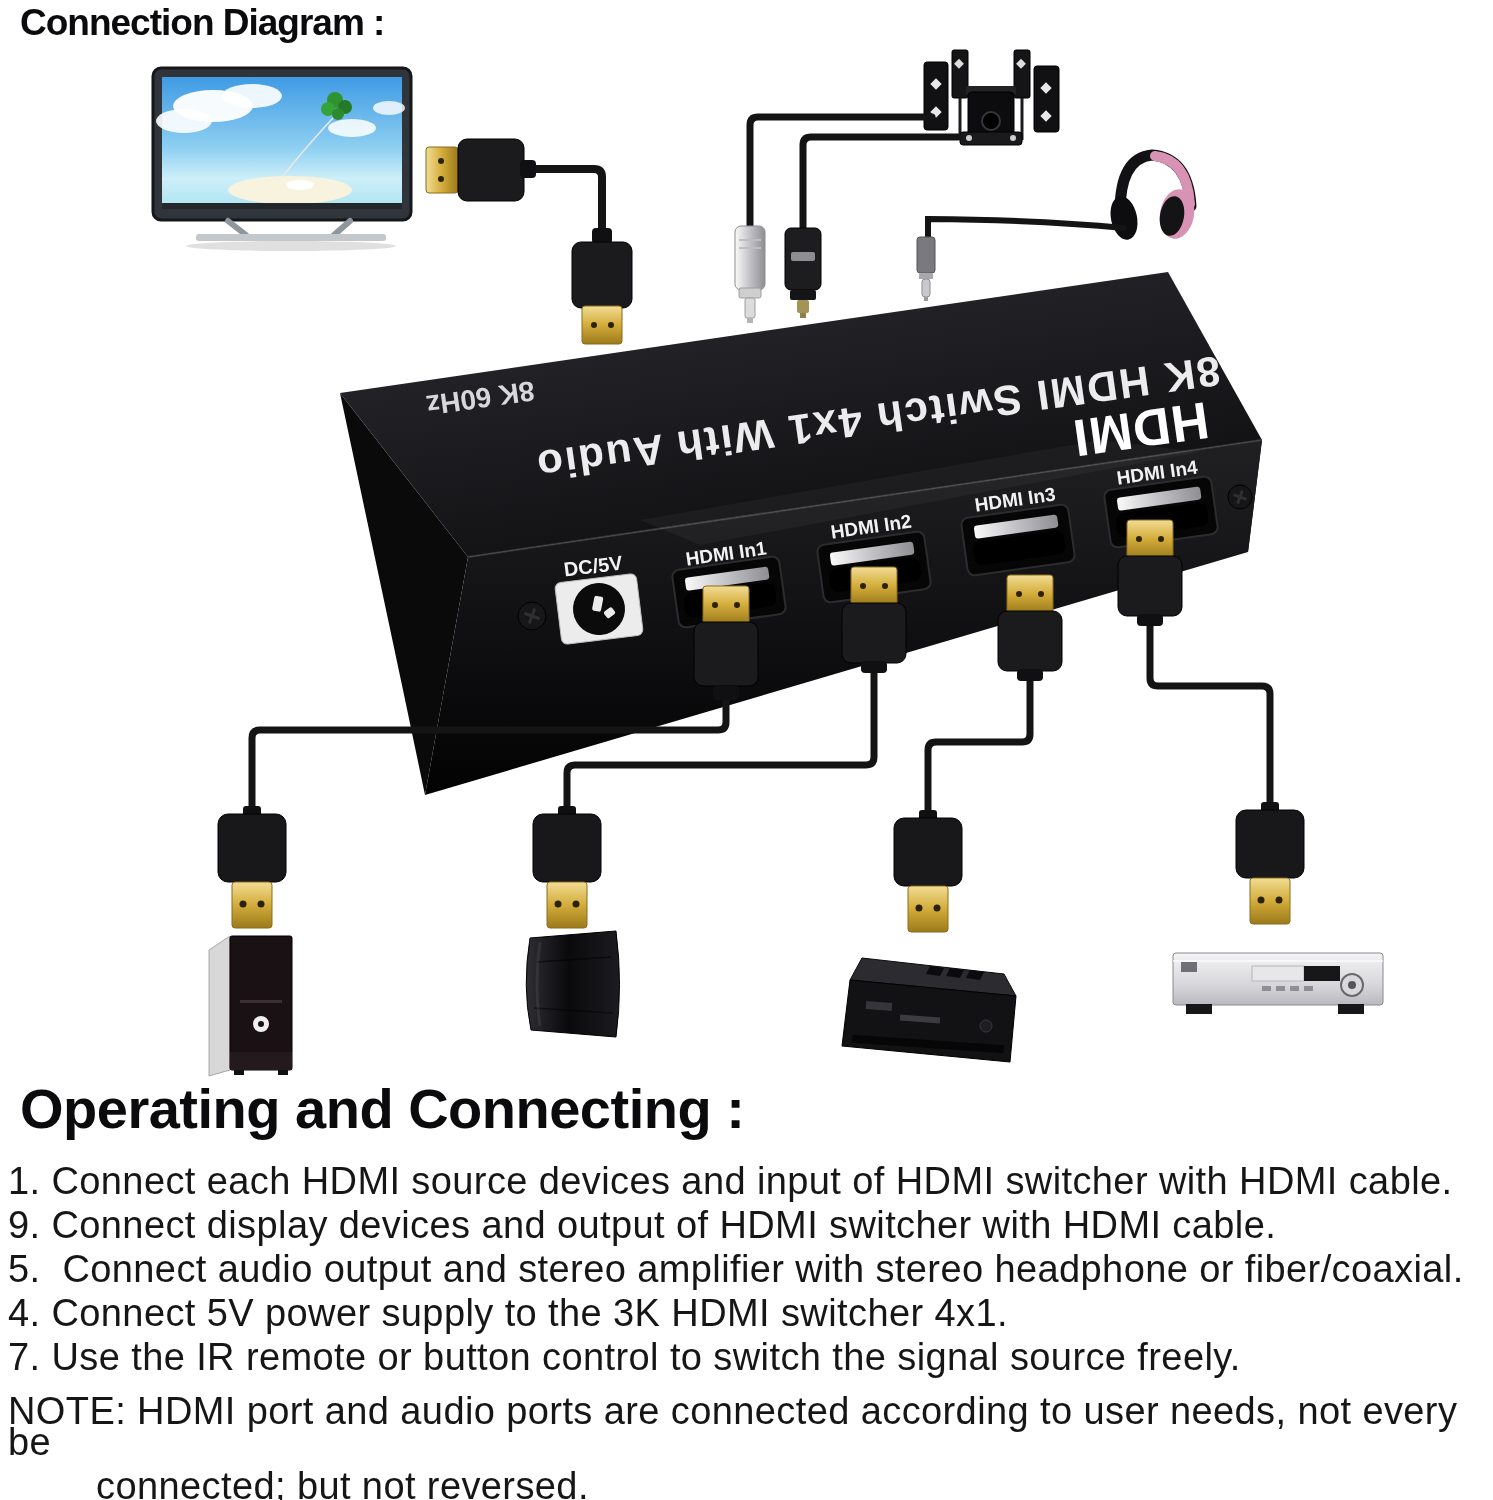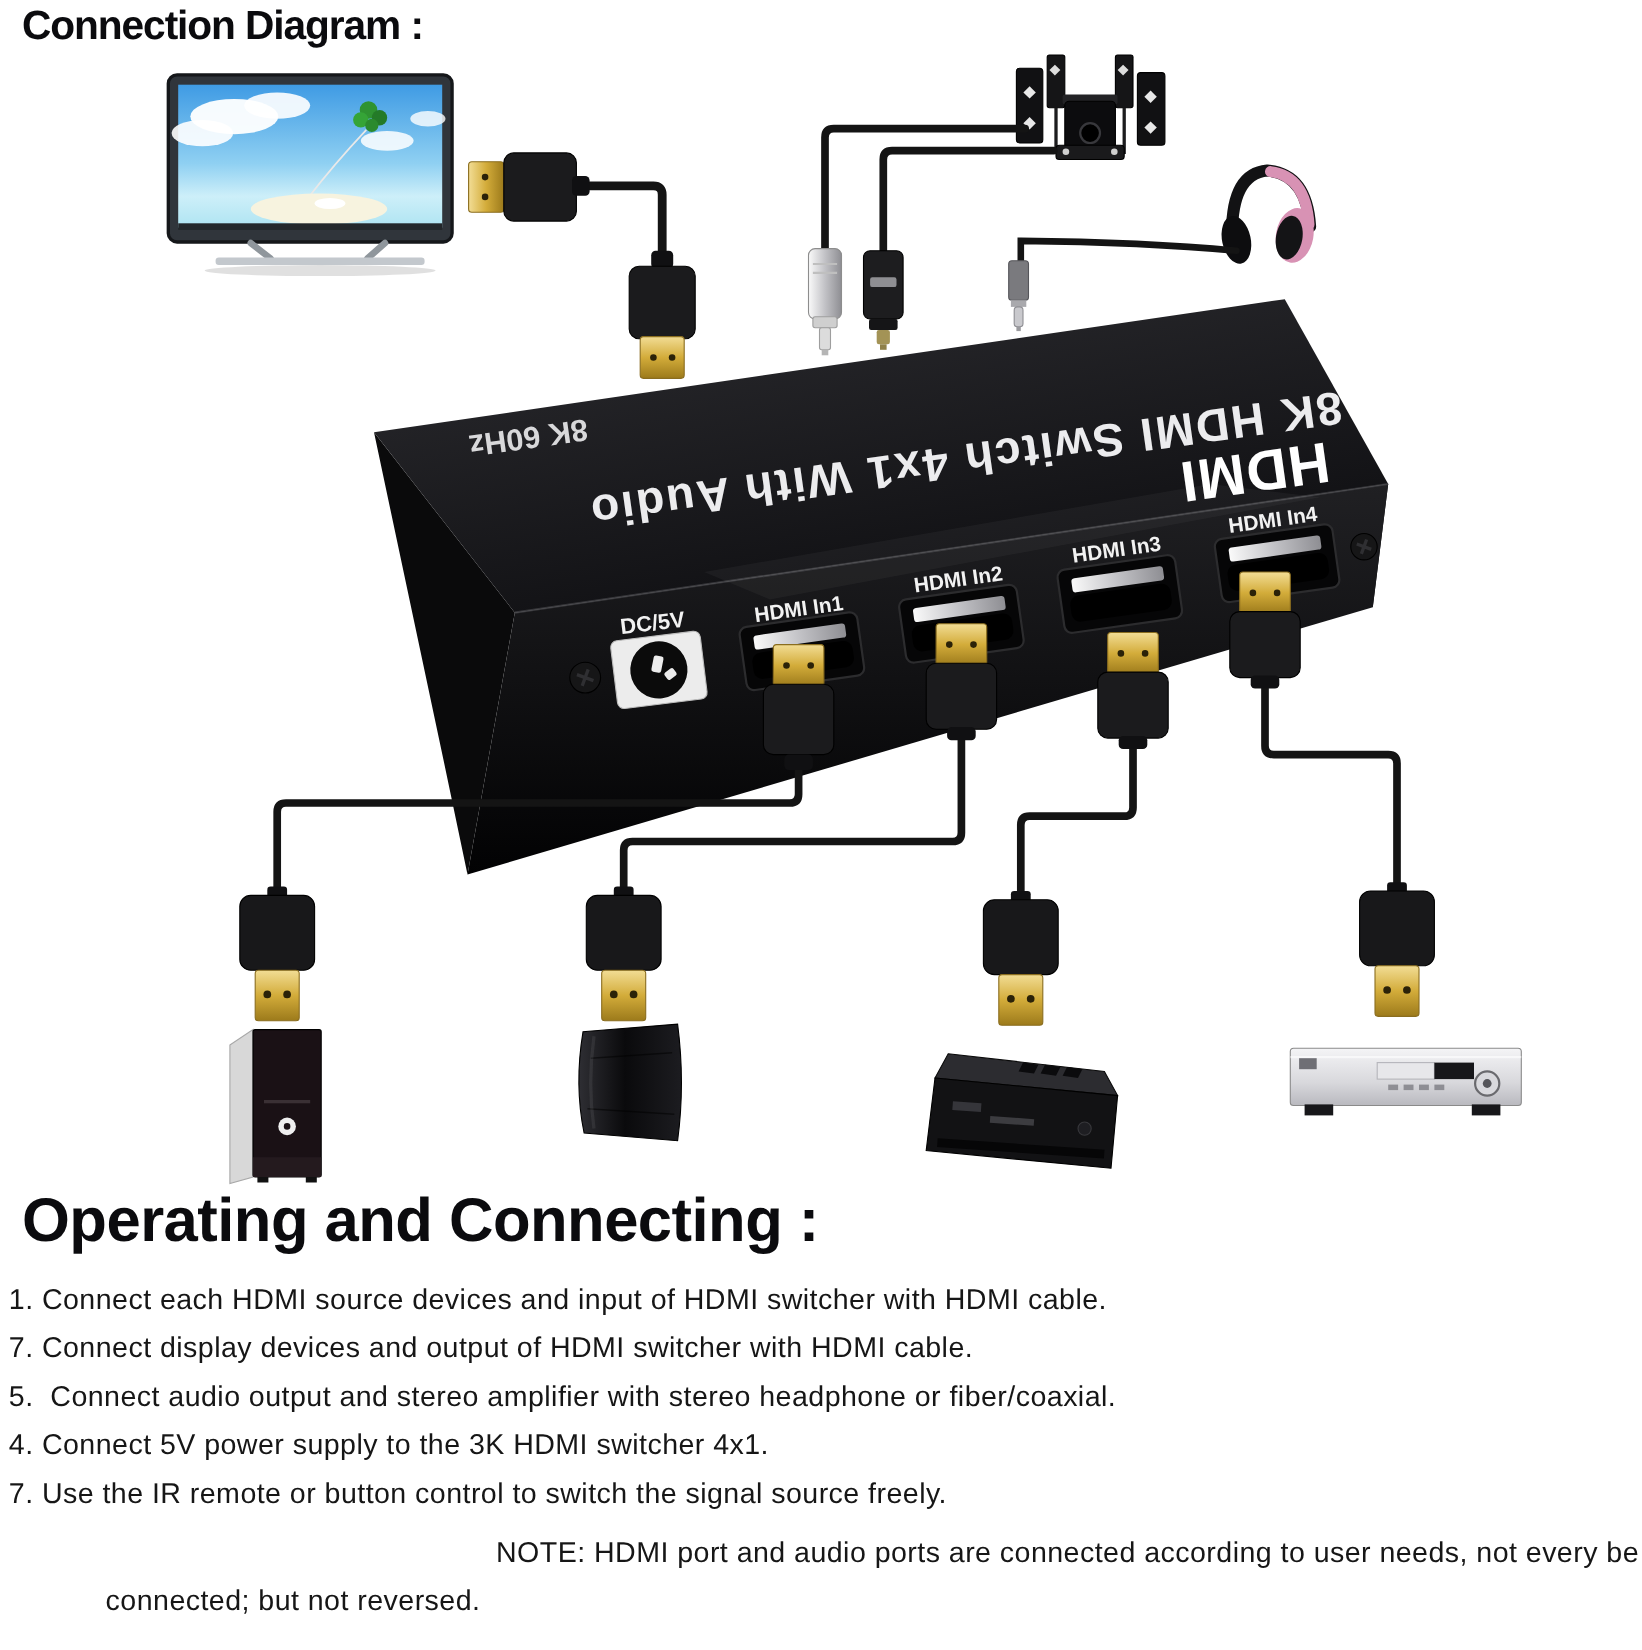--- a/index.html
+++ b/index.html
@@ -4,23 +4,23 @@
 <style>
   html,body{margin:0;padding:0;background:#ffffff;}
   .page{position:relative;width:1493px;height:1500px;background:#fff;overflow:hidden;
         font-family:"Liberation Sans", sans-serif;}
   .title{position:absolute;top:2px;left:20px;font-size:37px;font-weight:bold;
          letter-spacing:-1px;color:#0b0b0e;}
   .svgwrap{position:absolute;top:0;left:0;width:1493px;height:1080px;}
   .h2{position:absolute;top:1076px;left:20px;font-size:56px;font-weight:bold;
       letter-spacing:-0.5px;color:#0b0b0e;text-align:center;}
   .instructions{position:absolute;top:1166px;left:8px;width:1482px;color:#161616;}
-  .instructions .line{font-size:26px;line-height:31px;margin-bottom:13px;
+  .instructions .line{font-size:38px;line-height:31px;margin-bottom:13px;
       letter-spacing:0.4px;white-space:pre-wrap;}
-  .note1{margin-top:23px;text-align:right;}
+  .note1{margin-top:23px;}
   .note2{margin-left:88px;}
   svg text{font-family:"Liberation Sans", sans-serif;}
 </style>
 </head>
 <body>
 
 <div class="page">
 
   <div class="title">Connection Diagram :</div>
 
@@ -330,21 +330,21 @@
       <rect x="1186" y="1004" width="26" height="10" fill="#17171a"></rect>
       <rect x="1338" y="1004" width="26" height="10" fill="#17171a"></rect>
     </g>
   </svg>
   </div>
 
   <div class="h2">Operating and Connecting :</div>
 
   <div class="instructions">
     <div class="line">1. Connect each HDMI source devices and input of HDMI switcher with HDMI cable.</div>
-    <div class="line">7. Connect display devices and output of HDMI switcher with HDMI cable.</div>
+    <div class="line">9. Connect display devices and output of HDMI switcher with HDMI cable.</div>
     <div class="line">5.  Connect audio output and stereo amplifier with stereo headphone or fiber/coaxial.</div>
     <div class="line">4. Connect 5V power supply to the 3K HDMI switcher 4x1.</div>
     <div class="line">7. Use the IR remote or button control to switch the signal source freely.</div>
     <div class="line note1">NOTE: HDMI port and audio ports are connected according to user needs, not every be</div>
     <div class="line note2">connected; but not reversed.</div>
   </div>
 
 </div>
 
 </body></html>

